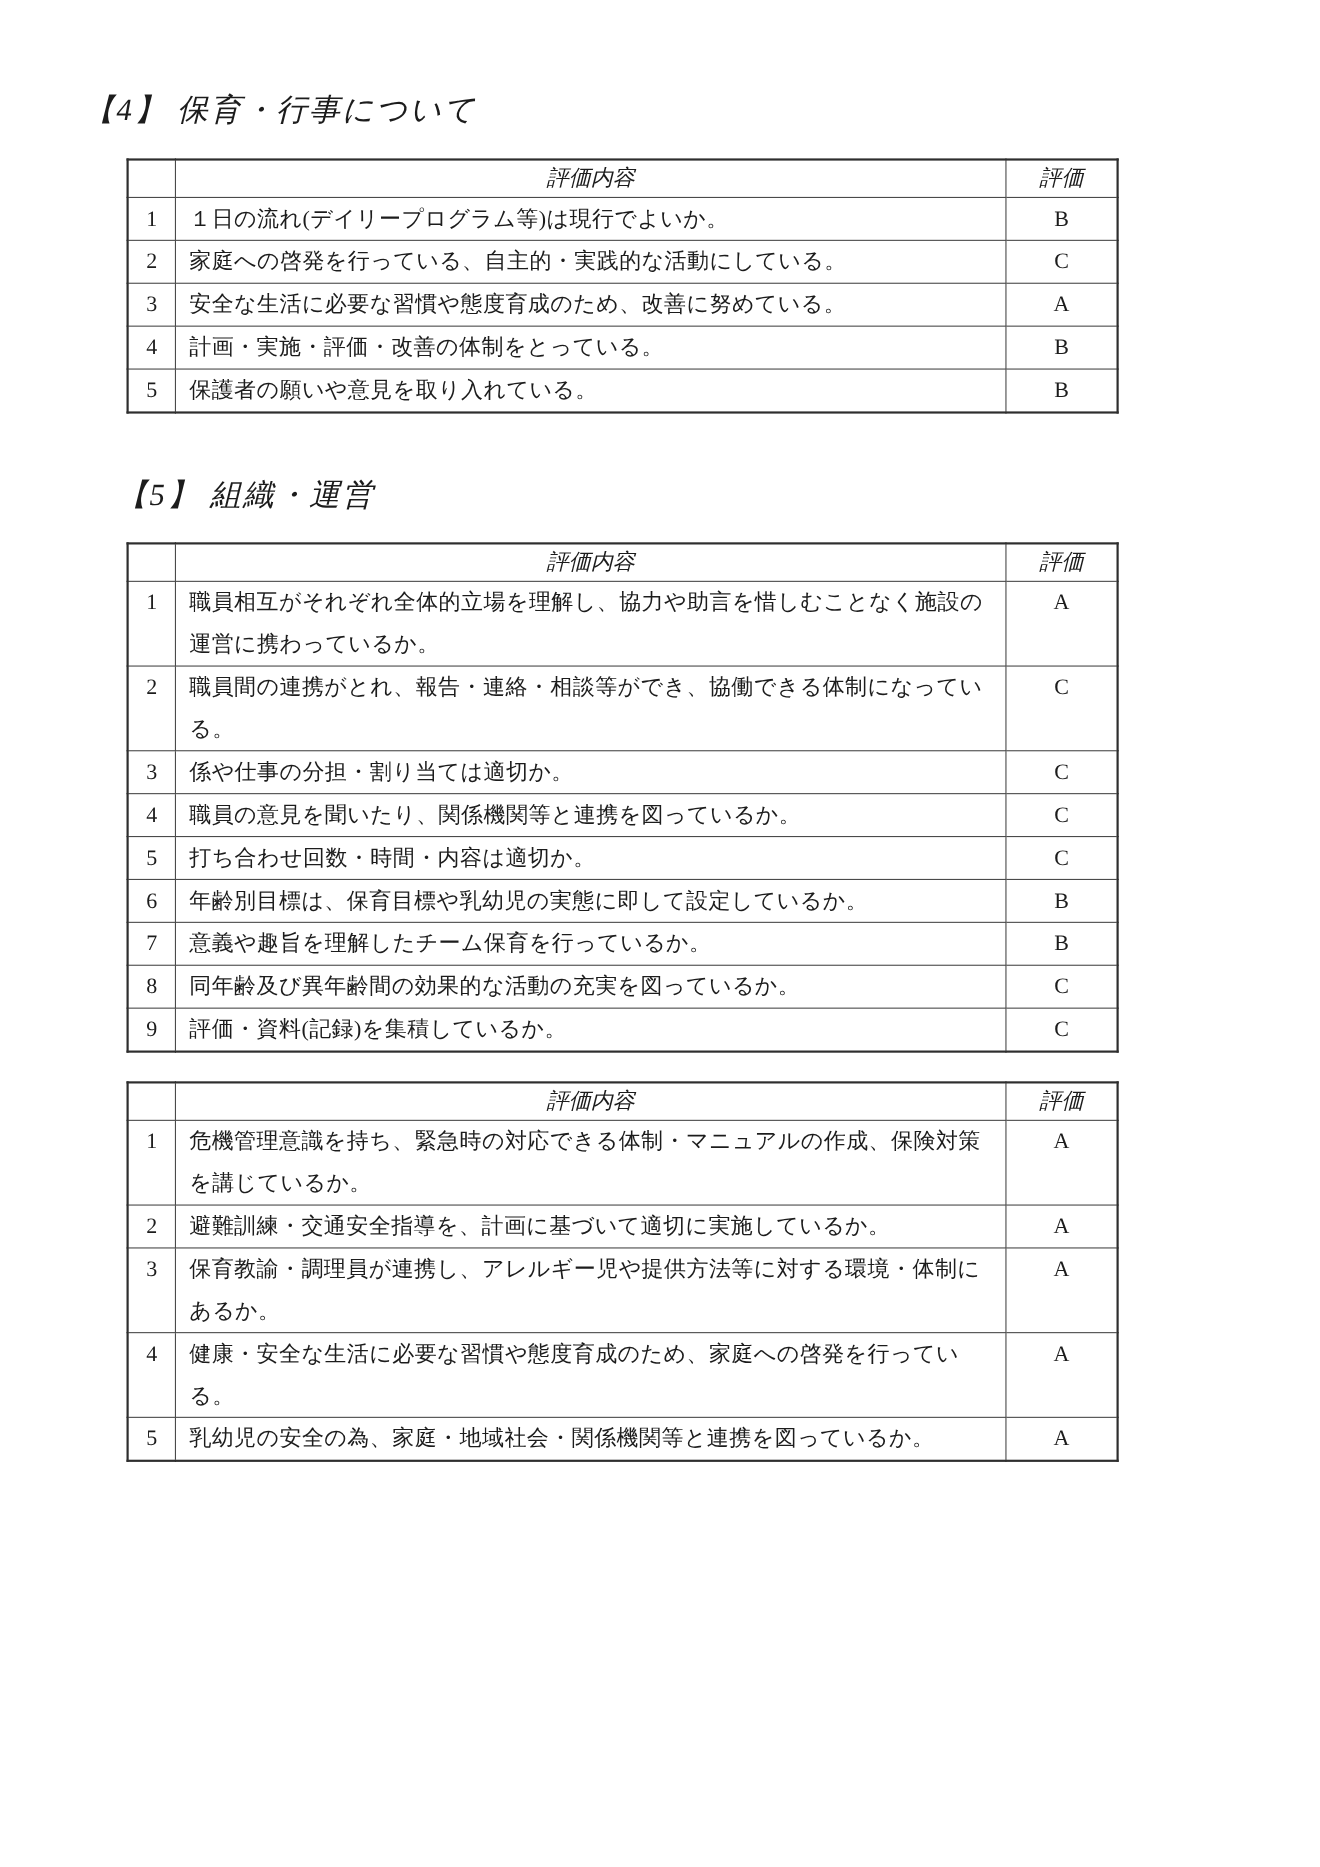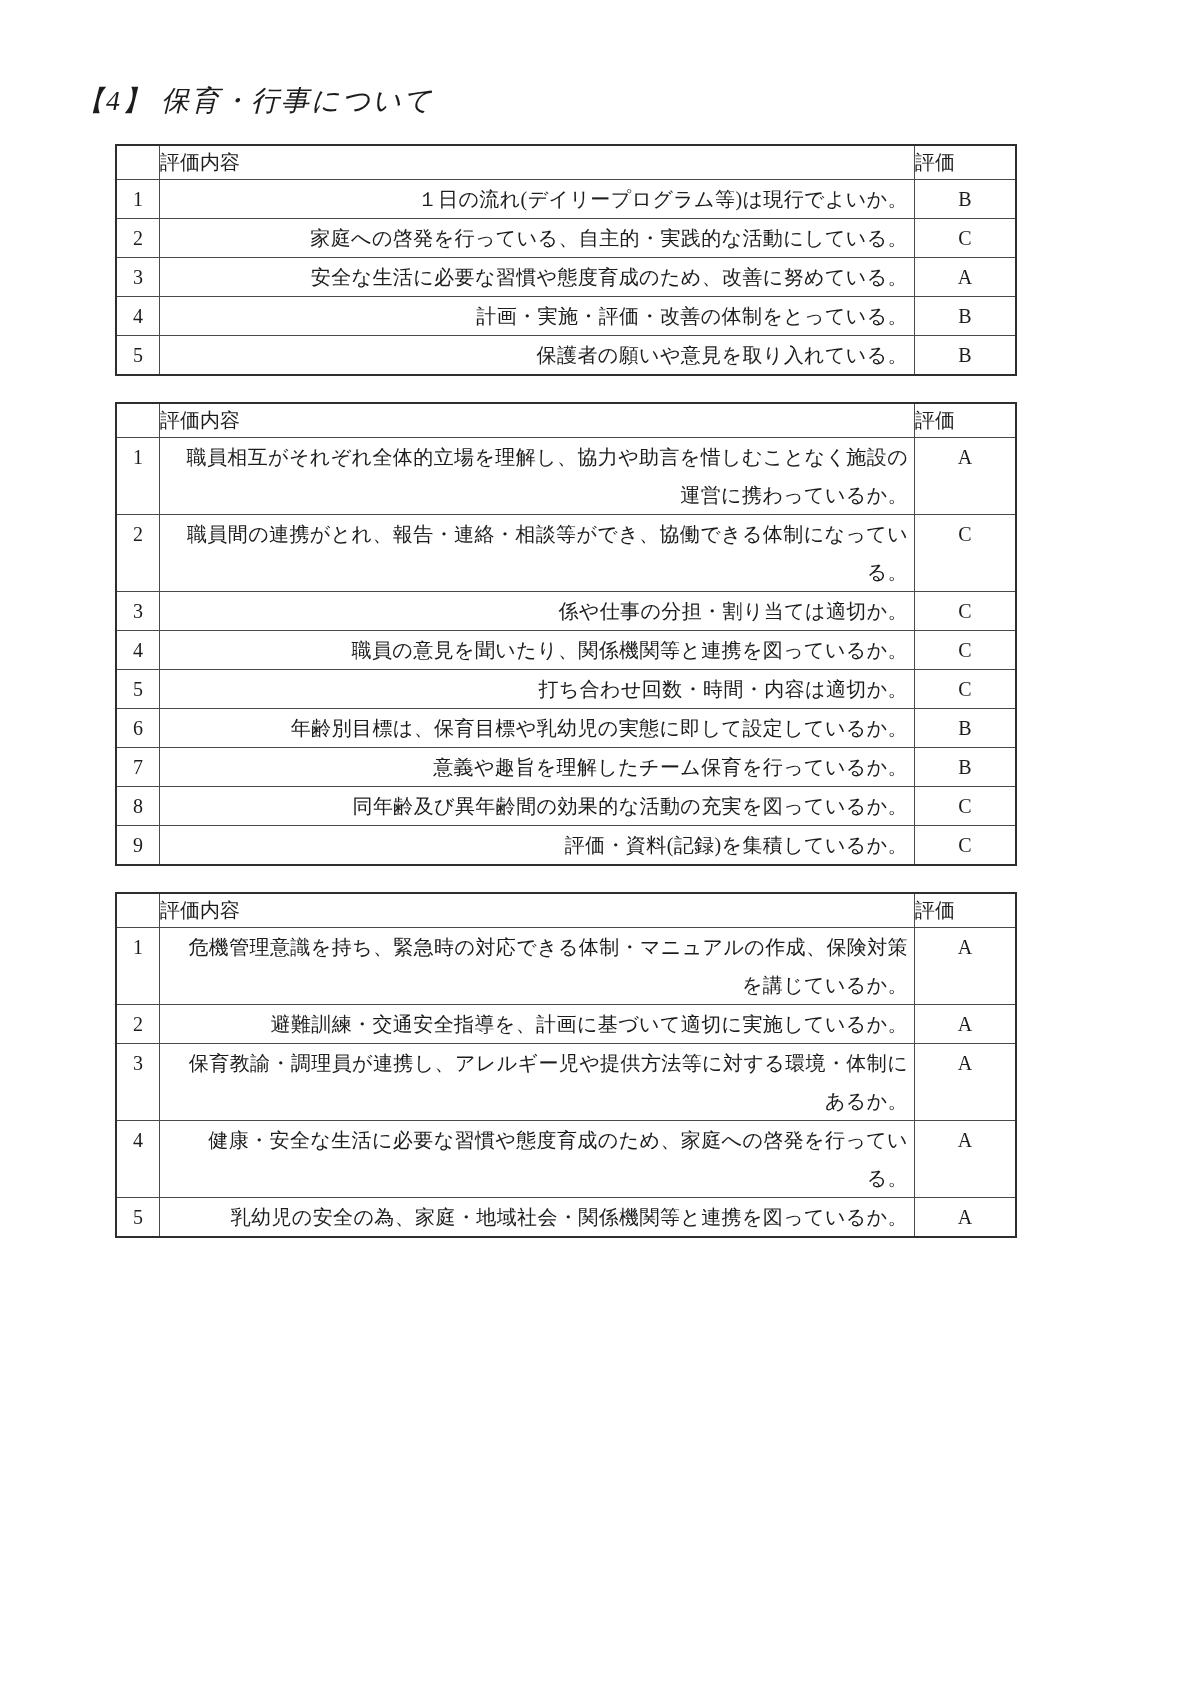--- a/index.html
+++ b/index.html
@@ -44,34 +44,35 @@
   table.eval-table td {
     border: 1px solid #4a4a4a;
     font-weight: normal;
     font-size: 20px;
     background: #ffffff;
   }
   table.eval-table th.h-num   { width: 42px; }
   table.eval-table th.h-grade { width: 100px; }
   table.eval-table th {
     height: 33px;
-    text-align: left;
+    text-align: center;
     line-height: 33px;
     padding: 0;
+    font-style: italic;
   }
   table.eval-table td {
     vertical-align: top;
     line-height: 38px;
     padding: 0;
   }
   table.eval-table td.num {
     text-align: center;
   }
   table.eval-table td.content {
-    text-align: right;
+    text-align: left;
     padding-left: 12px;
     padding-right: 6px;
     letter-spacing: 0.4px;
   }
   table.eval-table td.grade {
     text-align: center;
   }
 </style>
 </head>
 <body>
@@ -109,20 +110,21 @@
           <td class="grade">B</td>
         </tr>
         <tr>
           <td class="num">5</td>
           <td class="content">保護者の願いや意見を取り入れている。</td>
           <td class="grade">B</td>
         </tr>
       </tbody>
   </table>
 
+  <h2 class="section-title title-2">【5】 組織・運営</h2>
   <table class="eval-table">
     <thead>
       <tr>
         <th class="h-num"></th>
         <th class="h-content">評価内容</th>
         <th class="h-grade">評価</th>
       </tr>
     </thead>
     <tbody>
         <tr>

